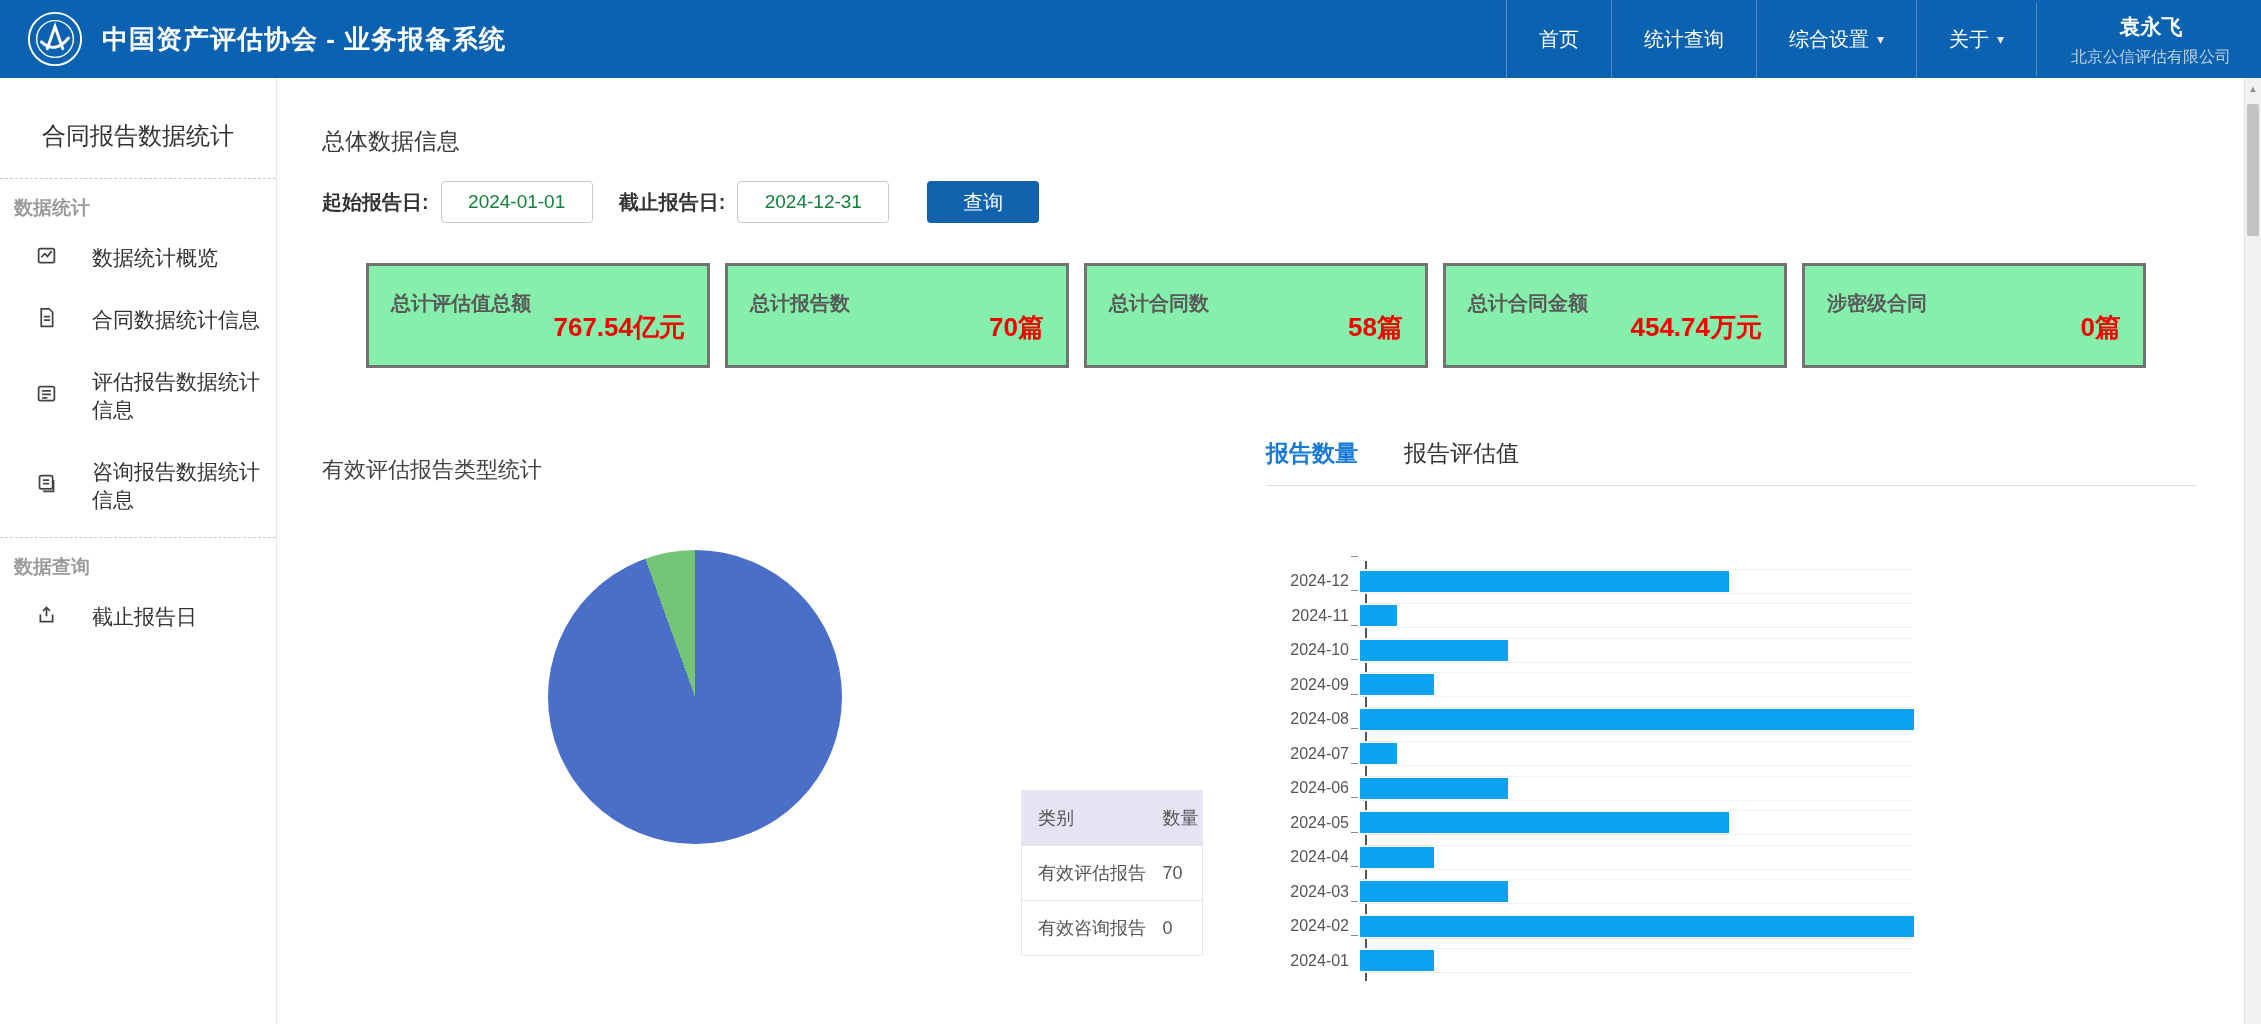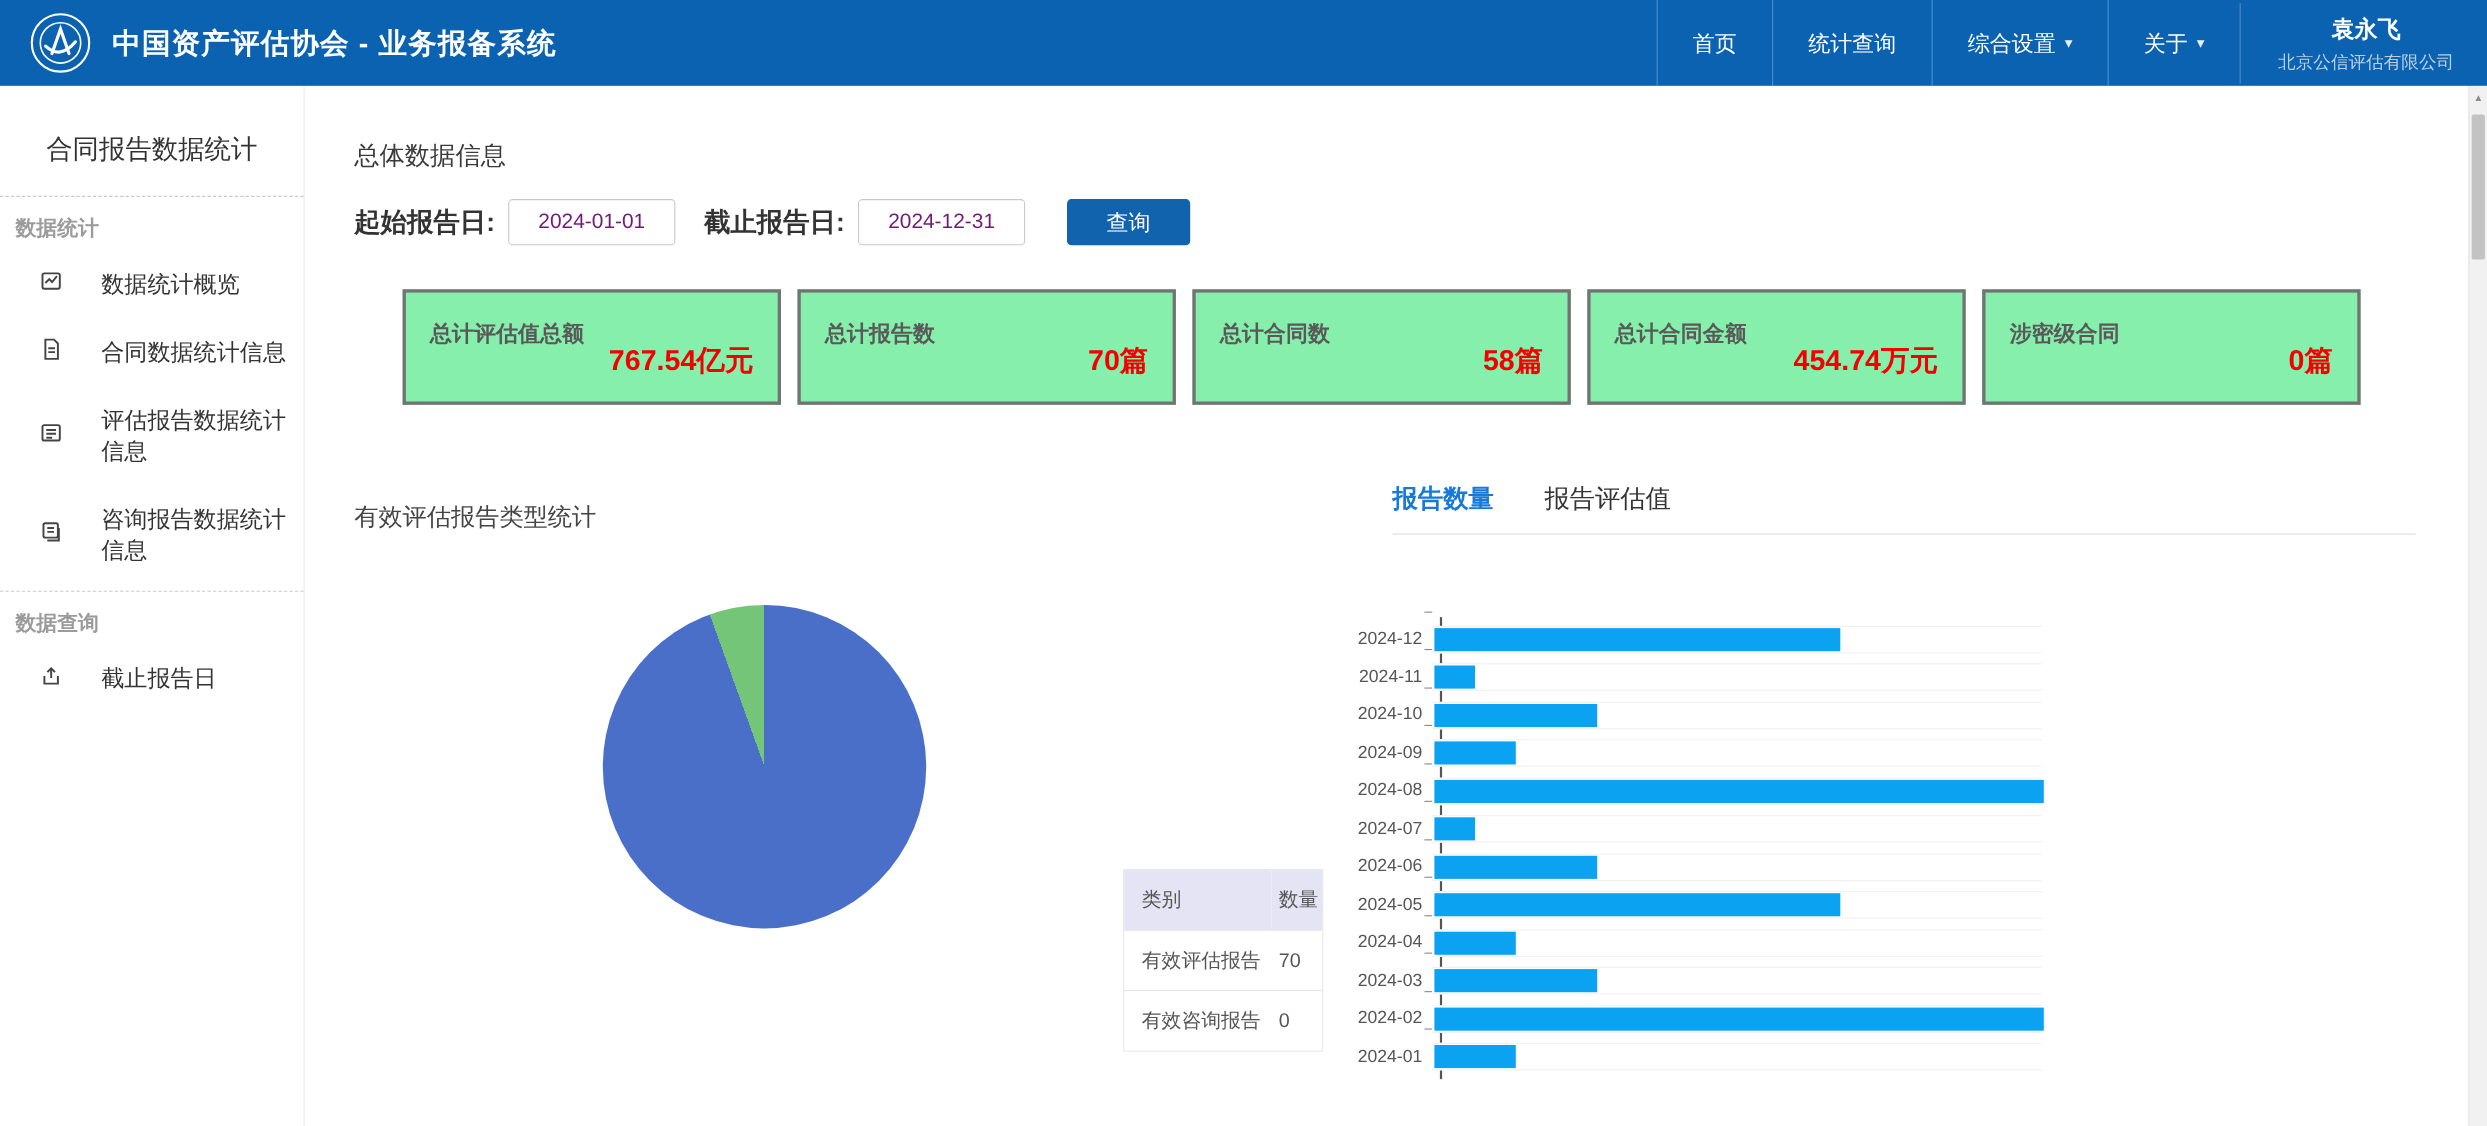--- a/index.html
+++ b/index.html
@@ -31,23 +31,23 @@
   .side-sec-title { padding:16px 14px 6px; font-size:19px; font-weight:bold; color:#9b9b9b; }
   .side-item { display:flex; align-items:center; padding:17px 0 17px 36px; font-size:21px;
     color:#333; cursor:pointer;gap:20px; }
   .side-item svg { width:21px; height:21px; margin-right:15px; stroke:#444; flex:0 0 auto; }
 
   
   .main { position:absolute; left:277px; top:78px; right:17px; bottom:0; background:#fff; }
   .sec-title { position:absolute; left:45px; top:48px; font-size:23px; color:#3a3a3a; }
 
   .filter-row { position:absolute; left:45px; top:103px; display:flex; align-items:center; }
-  .filter-row label { font-size:24px; font-weight:600; color:#333; }
+  .filter-row label { font-size:20px; font-weight:600; color:#333; }
   .date-input { width:152px; height:42px; margin:0 26px 0 12px; border:1px solid #c9c9c9;
-    border-radius:4px; text-align:center; font-size:19px; color:#701a75;
+    border-radius:4px; text-align:center; font-size:19px; color:#15803d;
     font-family:"Liberation Sans", sans-serif; }
   .query-btn { width:112px; height:42px; margin-left:12px; background:var(--accent);
     color:#fff; font-size:20px; border:none; border-radius:4px; cursor:pointer;
     font-family:"Liberation Sans", sans-serif; }
 
   .cards { position:absolute; left:89px; top:185px; display:flex; gap:15px; }
   .stat-card { position:relative; width:344px; height:105px; border:3px solid #737373; background:#86efac; }
   .stat-label { position:absolute; left:22px; top:24px; font-size:20px; font-weight:bold; color:#595959; }
   .stat-value { position:absolute; right:22px; bottom:20px; font-size:26px; font-weight:bold;
     color:var(--value-red); }
@@ -61,21 +61,21 @@
   .type-table th { background:var(--table-head-bg); font-weight:normal; text-align:left;
     padding:15px 0 15px 16px; }
   .type-table td { padding:15px 0 15px 16px; border-top:1px solid #e6e6e6; }
   .type-table th:last-child, .type-table td:last-child { padding-left:6px; }
 
   .tabs { position:absolute; left:989px; top:360px; width:930px; display:flex; gap:46px;
     padding-bottom:16px; border-bottom:1px solid #dcdcdc; }
   .tab { font-size:23px; color:#333; cursor:pointer; }
   .tab.active { color:var(--tab-active); font-weight:bold; }
 
-  .bars { position:absolute; left:937px; top:486px; width:930px; }
+  .bars { position:absolute; left:993px; top:486px; width:930px; }
   .rows { position:relative; }
   .axis-line { position:absolute; left:95px; top:-3px; bottom:-3px; width:2px; background:#555; }
   .bar-row { display:flex; align-items:center; height:34.5px; }
   .bar-label { width:88px; text-align:right; font-size:16px; color:#555; padding-right:9px; flex:0 0 auto; }
   .bar-track { position:relative; width:554px; height:25px; background:#fff;
     border-top:1px solid #f0f0f0; border-bottom:1px solid #f0f0f0; }
   .bar-track::before { content:""; position:absolute; left:-7px; top:-14px; width:7px;
     border-top:1px solid #888; }
   .bar-fill { position:absolute; left:2px; top:1px; bottom:1px; background:var(--bar-blue); }
 

